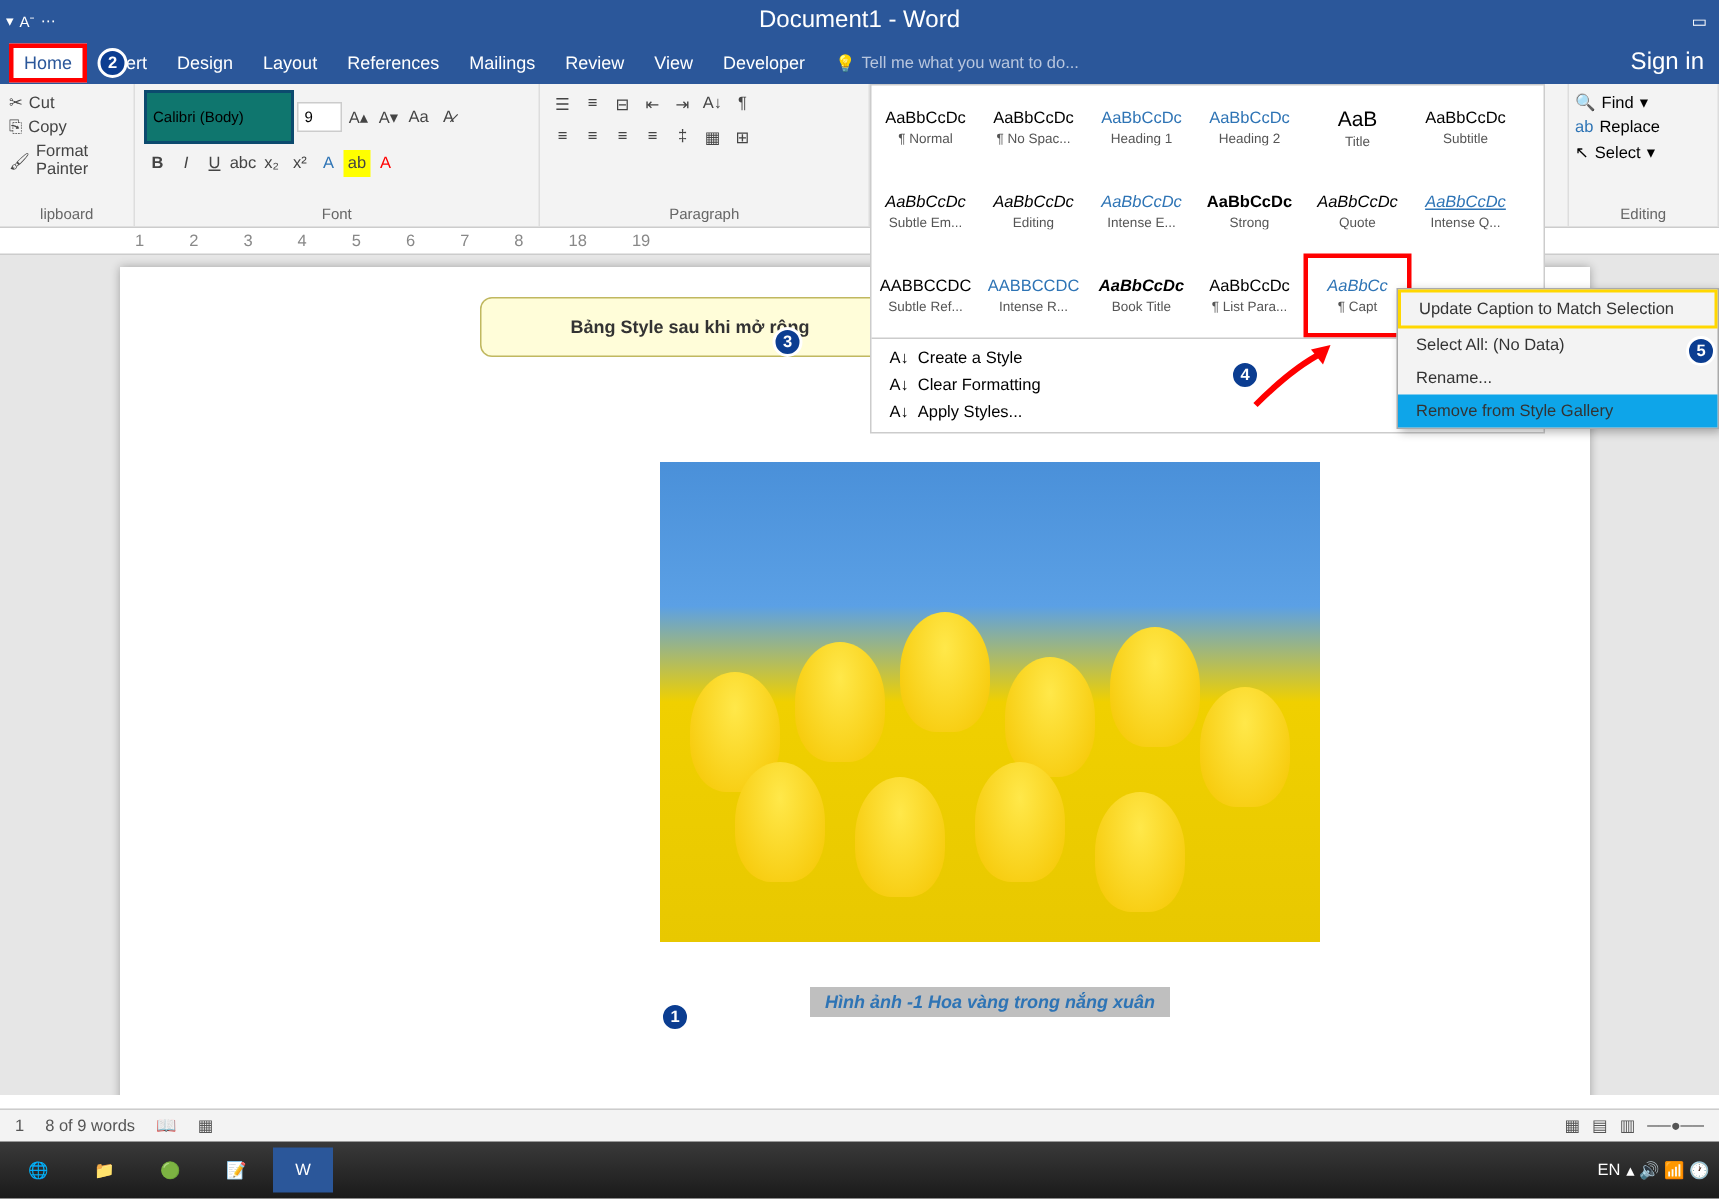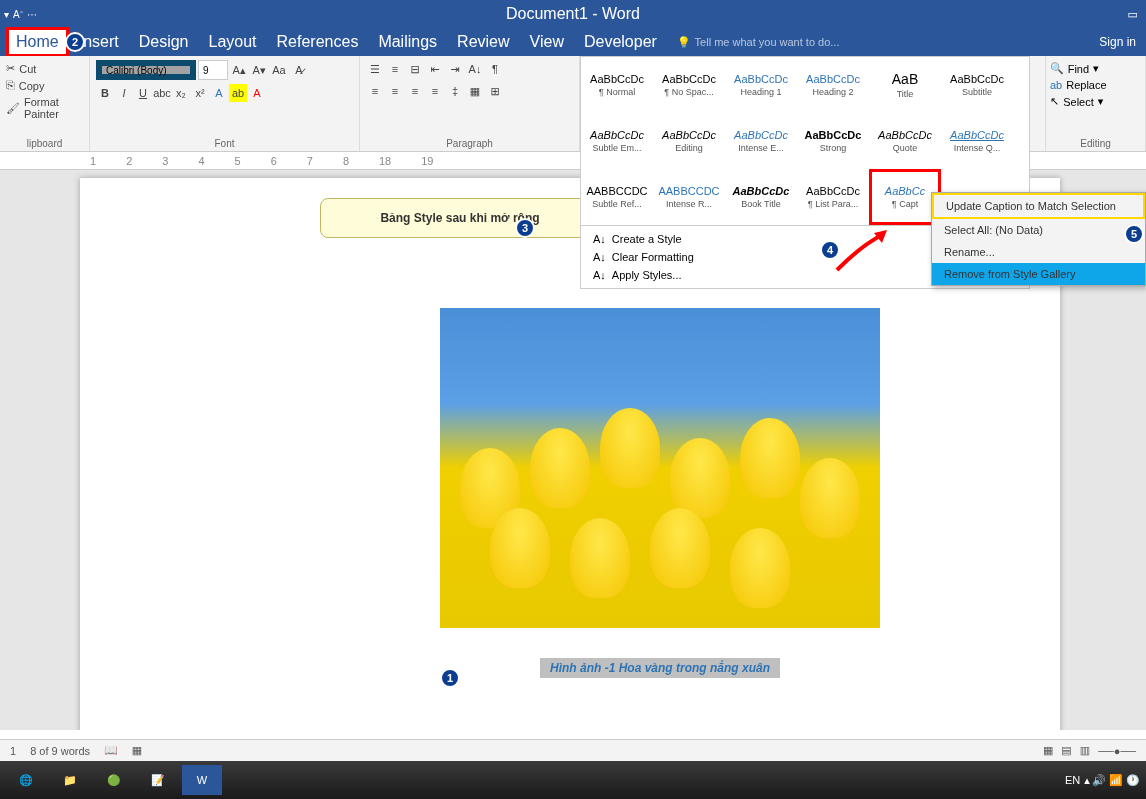--- a/index.html
+++ b/index.html
@@ -3,32 +3,32 @@
 <meta charset="utf-8">
 <style>
 *{margin:0;padding:0;box-sizing:border-box;font-family:"Segoe UI",Arial,sans-serif;font-size:11px}
 body{width:1146px;height:799px;overflow:hidden;background:#fff;position:relative}
 .titlebar{height:28px;background:#2b579a;color:#fff;display:flex;align-items:center;position:relative}
 .qat{display:flex;align-items:center;gap:4px;padding:0 4px}
 .qat span{color:#fff;font-size:10px}
 .doc-title{position:absolute;left:50%;transform:translateX(-50%);font-size:16px}
 .win-ctrl{position:absolute;right:8px;display:flex;gap:8px}
 .ribbon-tabs{height:28px;background:#2b579a;display:flex;align-items:center;padding-left:6px;position:relative}
-.tab{color:#fff;padding:6px 10px;cursor:pointer;font-size:16px}
+.tab{color:#fff;padding:6px 10px;cursor:pointer;font-size:12px}
 .tab.active{background:#fff;color:#2b579a;border:3px solid red;padding:3px 7px}
-.signin{position:absolute;right:10px;color:#fff;font-size:12px}
+.signin{position:absolute;right:10px;color:#fff;font-size:16px}
 .tellme{color:#b8c6de;margin-left:10px;display:flex;align-items:center;gap:4px}
 .ribbon{height:96px;background:#f3f3f3;border-bottom:1px solid #ccc;display:flex;position:relative}
 .grp{border-right:1px solid #ddd;padding:4px 6px;display:flex;flex-direction:column;position:relative}
 .grp-label{position:absolute;bottom:2px;left:50%;transform:translateX(-50%);font-size:10px;color:#666}
 .clipboard{width:90px}
 .clip-item{display:flex;align-items:center;gap:4px;padding:2px 0;color:#444}
 .font-grp{width:270px}
 .font-row1{display:flex;align-items:center;gap:2px;margin-bottom:4px}
-.font-name{width:100px;height:20px;border:6px solid #0c4a6e;background:#a3a3a3;padding:0 4px;display:flex;align-items:center;font-size:10px}
+.font-name{width:100px;height:36px;border:2px solid #0c4a6e;background:#0f766e;padding:0 4px;display:flex;align-items:center;font-size:10px}
 .font-size{width:30px;height:20px;border:1px solid #ccc;background:#fff;padding:0 4px;display:flex;align-items:center;font-size:10px}
 .btn-sm{width:18px;height:18px;display:flex;align-items:center;justify-content:center;color:#444;font-size:11px}
 .font-row2{display:flex;align-items:center;gap:1px}
 .para-grp{width:220px}
 .para-row{display:flex;align-items:center;gap:2px;margin-bottom:4px}
 .styles-grp{flex:1;position:relative}
 .style-gallery{display:flex;flex-wrap:wrap;position:absolute;top:0;left:0;right:0;background:#fff;border:1px solid #ccc;z-index:5;width:450px}
 .style-item{width:72px;height:56px;border:1px solid transparent;display:flex;flex-direction:column;align-items:center;justify-content:center;font-size:10px;cursor:pointer;padding:2px}
 .style-preview{font-size:11px;margin-bottom:2px}
 .style-name{font-size:9px;color:#555;text-align:center;white-space:nowrap;overflow:hidden;width:100%}

